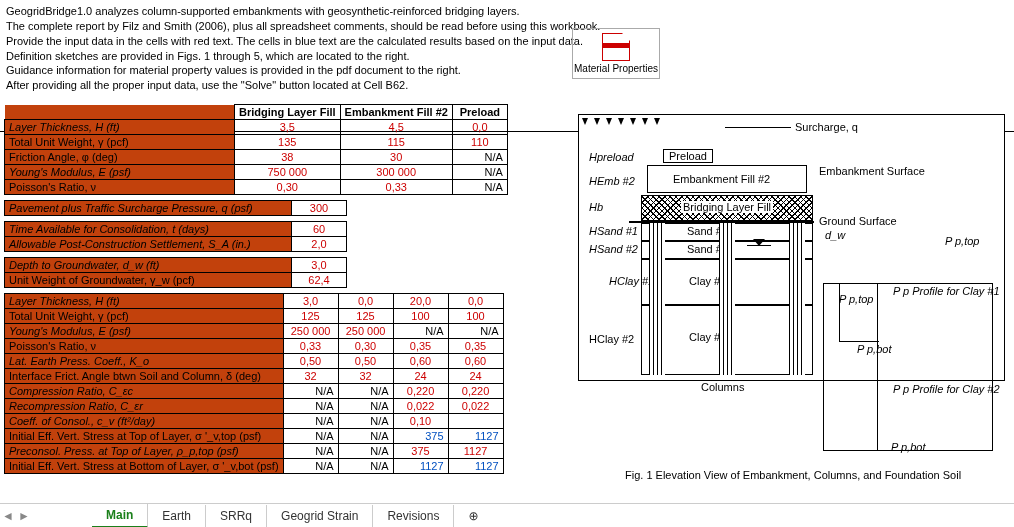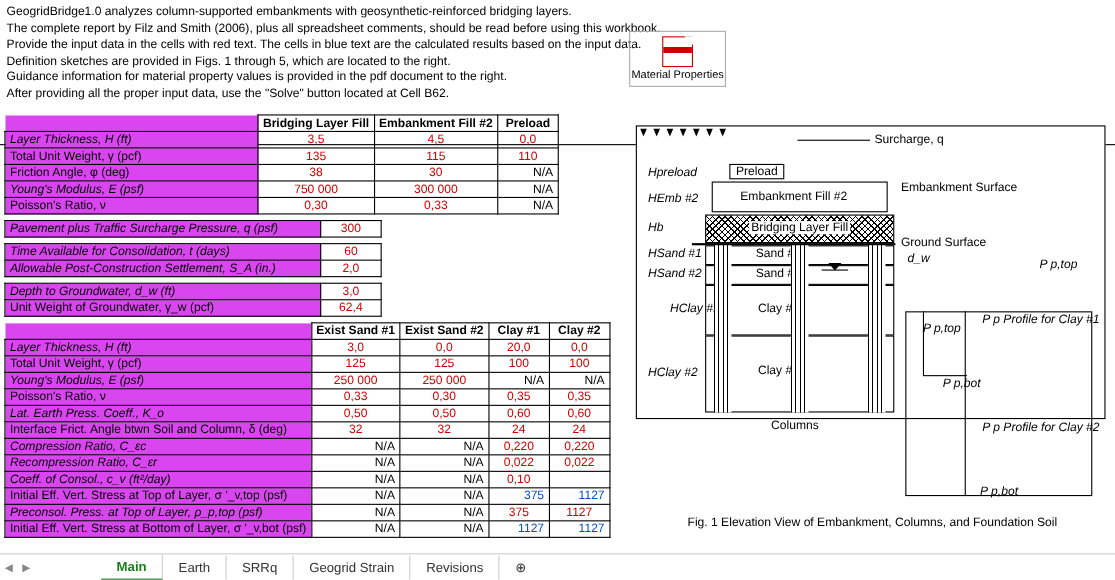--- a/index.html
+++ b/index.html
@@ -16,21 +16,21 @@
 }
 .intro { padding: 4px 6px 0 6px; line-height: 1.35; }
 .intro p { margin: 0; }
 .project-row { color: #c00; padding: 2px 6px 6px 6px; border-bottom: 1px solid #000; margin-top:18px; }
 .left-col { position: absolute; left: 4px; top: 104px; width: 500px; }
 .pdf-box { position:absolute; left:572px; top:28px; width:88px; height:51px; border:1px solid #aaa; text-align:center; font-size:10px; }
 .pdf-icon { width:28px; height:28px; margin: 4px auto 2px auto; border:1px solid #c00; background: linear-gradient(to bottom,#fff 0%,#fff 35%,#c00 35%,#c00 55%,#fff 55%); position:relative;}
 .pdf-icon::after{content:"";position:absolute;right:-1px;top:-1px;border-style:solid;border-width:0 8px 8px 0;border-color:transparent #fff transparent transparent;}
 table { border-collapse: collapse; }
 td, th { border: 1px solid #000; padding: 1px 4px; font-size: 11px; white-space: nowrap; }
-.lbl { border-left:1px solid #000; border-top:1px solid #000; border-bottom:1px solid #000; border-right:1px solid #000; background:#d946ef; min-width:230px; }
+.lbl { border-left:1px solid #000; border-top:1px solid #000; border-bottom:1px solid #000; border-right:1px solid #000; background:#c2410c; min-width:230px; }
 .redv { color: #c00; text-align: center; min-width:55px; }
 .bluev { color: #0050c0; text-align: right; min-width:55px; }
 .blackv { color:#000; text-align:right; min-width:55px; }
 .italic { font-style: italic; }
 .hdr { text-align:center; font-size:11px; }
 .tbl { margin-bottom:5px; }
 .diagram-box { position:absolute; left:578px; top:114px; width:427px; height:267px; border:1px solid #000; background:#fff; font-size:11px; }
 .diagram-box * { position:absolute; }
 .tabs { position:absolute; bottom:0; left:0; right:0; height:24px; border-top:1px solid #ccc; display:flex; align-items:center; background:#fff; z-index:10;}
 .tab { padding:4px 14px; font-size:12px; border-right:1px solid #ccc; cursor:pointer; color:#333;}
@@ -130,27 +130,20 @@
         </tr>
     <tr>
           <td class="lbl">Unit Weight of Groundwater, γ_w  (pcf)</td>
           <td class="redv">62,4</td>
         </tr>
   </tbody>
     </table>
 
   <table class="tbl">
     <tbody>
-        <tr>
-          <td class="lbl" style="border:none;min-width:238px;"></td>
-          <th class="hdr">Exist Sand #1</th>
-          <th class="hdr">Exist Sand #2</th>
-          <th class="hdr">Clay #1</th>
-          <th class="hdr">Clay #2</th>
-        </tr>
     <tr>
           <td class="lbl italic">Layer Thickness, H  (ft)</td>
           <td class="redv">3,0</td>
           <td class="redv">0,0</td>
           <td class="redv">20,0</td>
           <td class="redv">0,0</td>
         </tr>
     <tr>
           <td class="lbl">Total Unit Weight, γ  (pcf)</td>
           <td class="redv">125</td>
@@ -268,21 +261,21 @@
   <span style="left:108px; top:128px; background:#fff;">Sand #2</span>
   
   <div style="left:168px; top:130px; width:24px; height:1px; border-top:1px solid #000;"></div>
   <div style="left:174px; top:124px;width:0;height:0;border-left:6px solid transparent;border-right:6px solid transparent;border-top:7px solid #000;"></div>
   <span style="left:10px; top:128px; font-style:italic;">HSand #2</span>
   <div style="left:62px; top:144px; width:172px; height:46px; border:1px solid #000;"></div>
   <span style="left:110px; top:160px; background:#fff;">Clay #1</span>
   <span style="left:10px; top:160px; font-style:italic;margin-left:20px;">HClay #1</span>
   <div style="left:62px; top:190px; width:172px; height:70px; border:1px solid #000;"></div>
   <span style="left:110px; top:216px; background:#fff;">Clay #2</span>
-  <span style="left:10px; top:218px; font-style:italic;text-align:right;">HClay #2</span>
+  <span style="left:10px; top:218px; text-align:right;">HClay #2</span>
   
   <div class="hatch" style="left:70px; top:108px; width:16px; height:152px;"></div>
   <div class="hatch" style="left:140px; top:108px; width:16px; height:152px;"></div>
   <div class="hatch" style="left:210px; top:108px; width:16px; height:152px;"></div>
   <span style="left:122px; top:266px;">Columns</span>
   
   <span style="left:246px; top:114px; font-style:italic;">d_w</span>
   
   <div class="stress-box"></div>
   <span style="left:366px; top:120px; font-style:italic;">P p,top</span>

